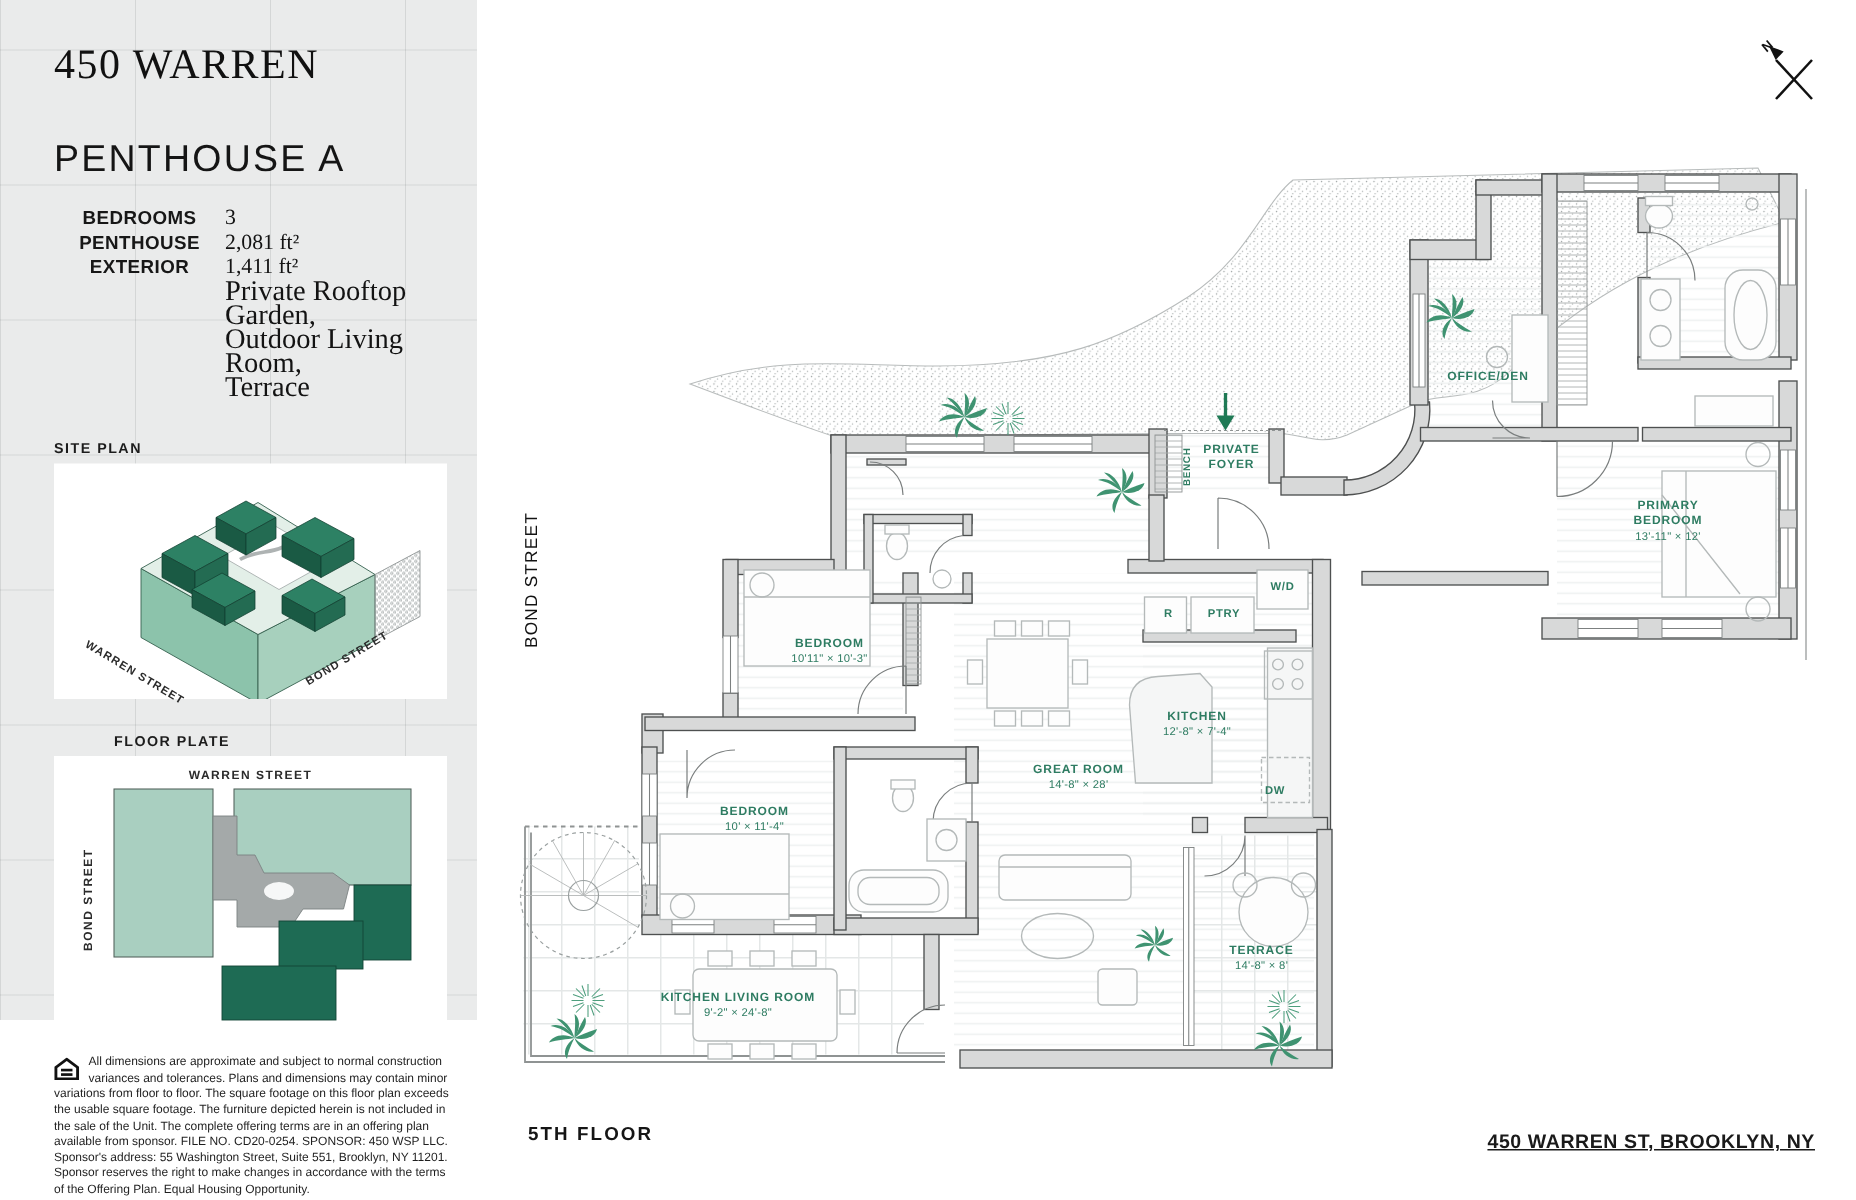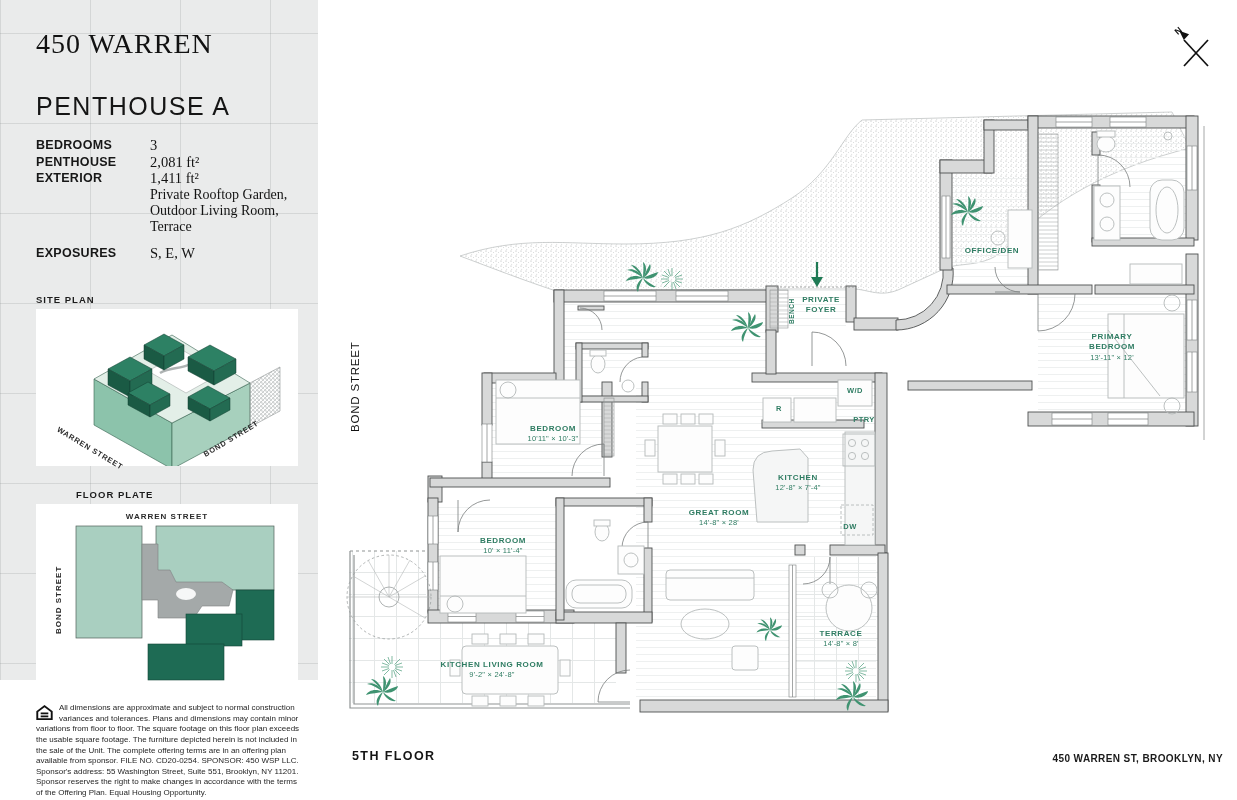--- a/index.html
+++ b/index.html
@@ -14,23 +14,23 @@
       linear-gradient(rgba(100,106,106,.16) 1px, transparent 1px),
       linear-gradient(90deg, rgba(100,106,106,.16) 1px, transparent 1px);
     background-size:90px 90px; background-position:0 33px; }
   .building-name { position:absolute; left:36px; top:28px;
     font-family:"Liberation Serif", serif; font-size:28px; font-weight:500;
     letter-spacing:1px; color:#111; }
   .unit-name { position:absolute; left:36px; top:92px;
     font-size:25px; font-weight:500; letter-spacing:1.5px; color:#151515; }
   .specs { position:absolute; left:36px; top:137px; width:262px; }
   .spec-row { display:flex; line-height:16.5px; }
-  .spec-label { width:114px; font-size:12.5px; font-weight:600; letter-spacing:.3px; color:#171717; }
+  .spec-label { width:114px; font-size:12.5px; font-weight:600; letter-spacing:.3px; color:#171717;text-align:center; }
   .spec-value { font-family:"Liberation Serif", serif; font-size:14.5px; color:#131313; }
-  .spec-extra { margin-left:114px; font-family:"Liberation Serif", serif; font-size:14px; line-height:16px; color:#131313; }
+  .spec-extra { margin-left:114px; font-family:"Liberation Serif", serif; font-size:19px; line-height:16px; color:#131313; }
 
   .side-sec-label { position:absolute; font-size:9.5px; font-weight:600; letter-spacing:1px; color:#1c1c1c; }
   .card { position:absolute; background:#fff; }
   .card svg { display:block; }
 
   .iso-street { position:absolute; font-size:7.5px; font-weight:600; letter-spacing:.8px; color:#2b2b2b; white-space:nowrap; }
   .plate-street-top { position:absolute; left:0; right:0; text-align:center; top:8px;
     font-size:8px; font-weight:600; letter-spacing:1px; color:#2b2b2b; }
   .plate-street-left { position:absolute; left:18px; top:130px; font-size:8px; font-weight:600;
     letter-spacing:1px; color:#2b2b2b; transform:rotate(-90deg); transform-origin:left top; white-space:nowrap; }
@@ -50,22 +50,22 @@
   .rlabel.wrap { white-space:normal; }
   .tag { position:absolute; transform:translateX(-50%); color:#2e7c62;
     font-size:7.5px; font-weight:700; letter-spacing:.5px; white-space:nowrap; }
   .tag.rot { transform:rotate(-90deg); transform-origin:left top; }
 
   .street-main { position:absolute; left:349px; top:432px; transform:rotate(-90deg);
     transform-origin:left top; font-size:11.5px; font-weight:500; letter-spacing:.8px;
     color:#121212; white-space:nowrap; }
   .floor-label { position:absolute; left:352px; top:749px; font-size:12.5px;
     font-weight:700; letter-spacing:1.4px; color:#151515; }
-  .address-label { position:absolute; right:14px; top:753px; font-size:10px;
-    font-weight:600; letter-spacing:.4px; color:#1a1a1a; }
+  .address-label { position:absolute; right:27px; top:753px; font-size:13px;
+    font-weight:600; letter-spacing:.4px; color:#1a1a1a;text-decoration:underline; }
   .north { position:absolute; left:1172px; top:22px; width:46px; height:50px; }
 </style>
 </head>
 <body>
 
 <div id="page">
 
   <aside class="sidebar">
     <h1 class="building-name">450 WARREN</h1>
     <h2 class="unit-name">PENTHOUSE A</h2>
@@ -79,24 +79,20 @@
         <div class="spec-label">PENTHOUSE</div>
         <div class="spec-value">2,081 ft²</div>
       </div>
       <div class="spec-row">
         <div class="spec-label">EXTERIOR</div>
         <div class="spec-value">1,411 ft²</div>
       </div>
       <div class="spec-extra">Private Rooftop Garden,</div>
       <div class="spec-extra">Outdoor Living Room,</div>
       <div class="spec-extra">Terrace</div>
-      <div class="spec-row" style="margin-top:10px">
-        <div class="spec-label">EXPOSURES</div>
-        <div class="spec-value">S, E, W</div>
-      </div>
     </div>
 
     <div class="side-sec-label" style="left:36px; top:294px;">SITE PLAN</div>
     <div class="card" style="left:36px; top:309px; width:262px; height:157px;">
       <svg width="262" height="157" viewBox="0 0 262 157">
         <defs>
           <pattern id="dotpat" width="4" height="4" patternUnits="userSpaceOnUse">
             <circle cx="1.2" cy="1.2" r="0.8" fill="none" stroke="#8e9494" stroke-width=".5"></circle>
             <circle cx="3.2" cy="3.2" r="0.8" fill="none" stroke="#8e9494" stroke-width=".5"></circle>
           </pattern>
@@ -463,21 +459,21 @@
     <div>TERRACE</div>
     <div class="dims">14'-8" × 8'</div>
   </div>
   <div class="rlabel" style="left:492px; top:660px;">
     <div>KITCHEN LIVING ROOM</div>
     <div class="dims">9'-2" × 24'-8"</div>
   </div>
 
   <div class="tag" style="left:855px; top:386px;">W/D</div>
   <div class="tag" style="left:779px; top:404px;">R</div>
-  <div class="tag" style="left:816px; top:415px;margin-left:48px;">PTRY</div>
+  <div class="tag" style="left:816px; top:404px;">PTRY</div>
   <div class="tag" style="left:850px; top:522px;">DW</div>
   <div class="tag rot" style="left:788px; top:324px; font-size:6.5px;">BENCH</div>
 
   <div class="street-main">BOND STREET</div>
   <div class="floor-label">5TH FLOOR</div>
   <div class="address-label">450 WARREN ST, BROOKLYN, NY</div>
 
   <svg class="north" viewBox="0 0 46 50">
     <g stroke="#111" stroke-width="1.7" fill="none">
       <path d="M36,44 L12,18"></path>

